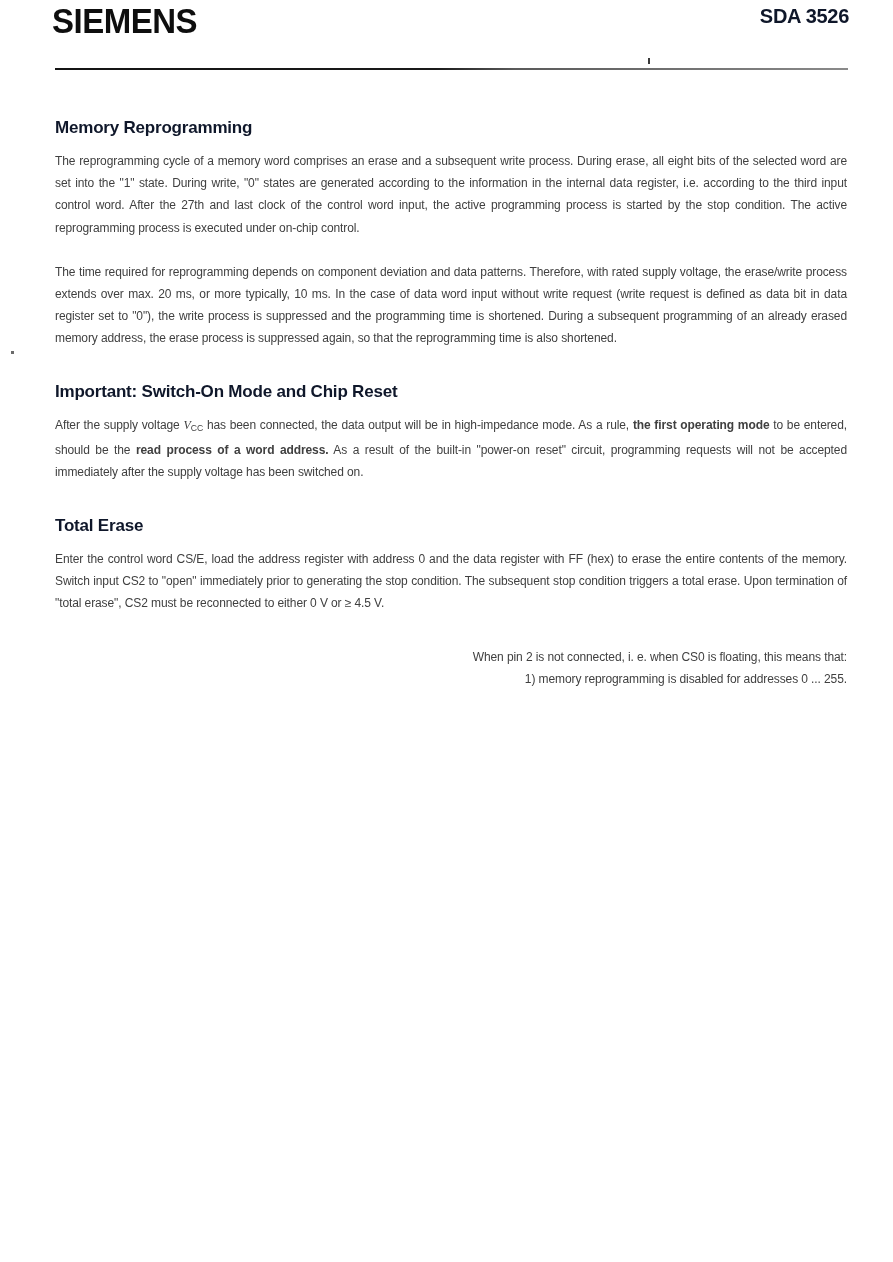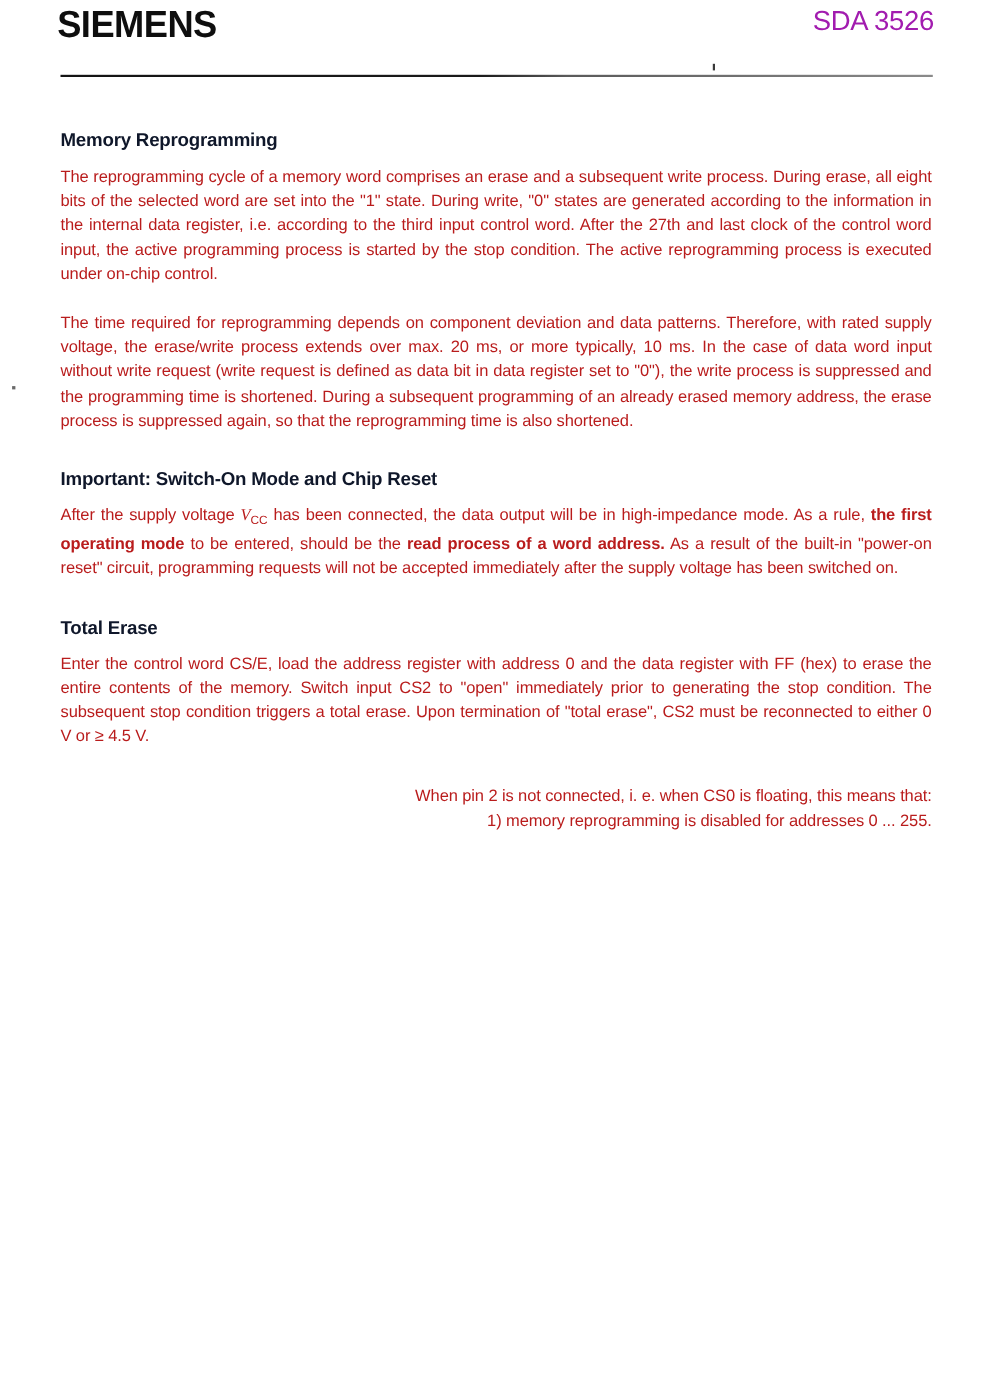--- a/index.html
+++ b/index.html
@@ -25,24 +25,24 @@
     font-weight: 800;
     letter-spacing: -0.5px;
     color: #0e0e0e;
     transform: scaleY(1.04);
     transform-origin: top left;
   }
   #product {
     position: absolute;
     top: 5px;
     right: 44px;
-    font-size: 25px;
-    font-weight: 400;
+    font-size: 20px;
+    font-weight: 700;
     letter-spacing: -0.3px;
-    color: #a21caf;
+    color: #0f172a;
   }
   #divider {
     position: absolute;
     left: 55px;
     top: 68px;
     width: 793px;
     height: 2px;
     background: linear-gradient(to right, #141414 0%, #1a1a1a 48%, #5a5a5a 58%, #8a8a8a 100%);
   }
   
@@ -56,25 +56,25 @@
   .section-heading {
     margin: 0 0 12px 0;
     font-size: 17px;
     font-weight: 700;
     letter-spacing: -0.2px;
     line-height: 20px;
     color: #0f172a;
   }
   .para {
     margin: 0 0 22px 0;
-    font-size: 15px;
+    font-size: 12px;
     line-height: 22.2px;
     letter-spacing: -0.1px;
     text-align: justify;
-    color: #b91c1c;
+    color: #404040;
   }
   .para:last-child { margin-bottom: 0; }
   .para.line {
     margin: 0;
     text-align: right;
   }
   .seg-bold { font-weight: 700; }
   .seg-italic-serif {
     font-family: "Liberation Serif", serif;
     font-style: italic;

